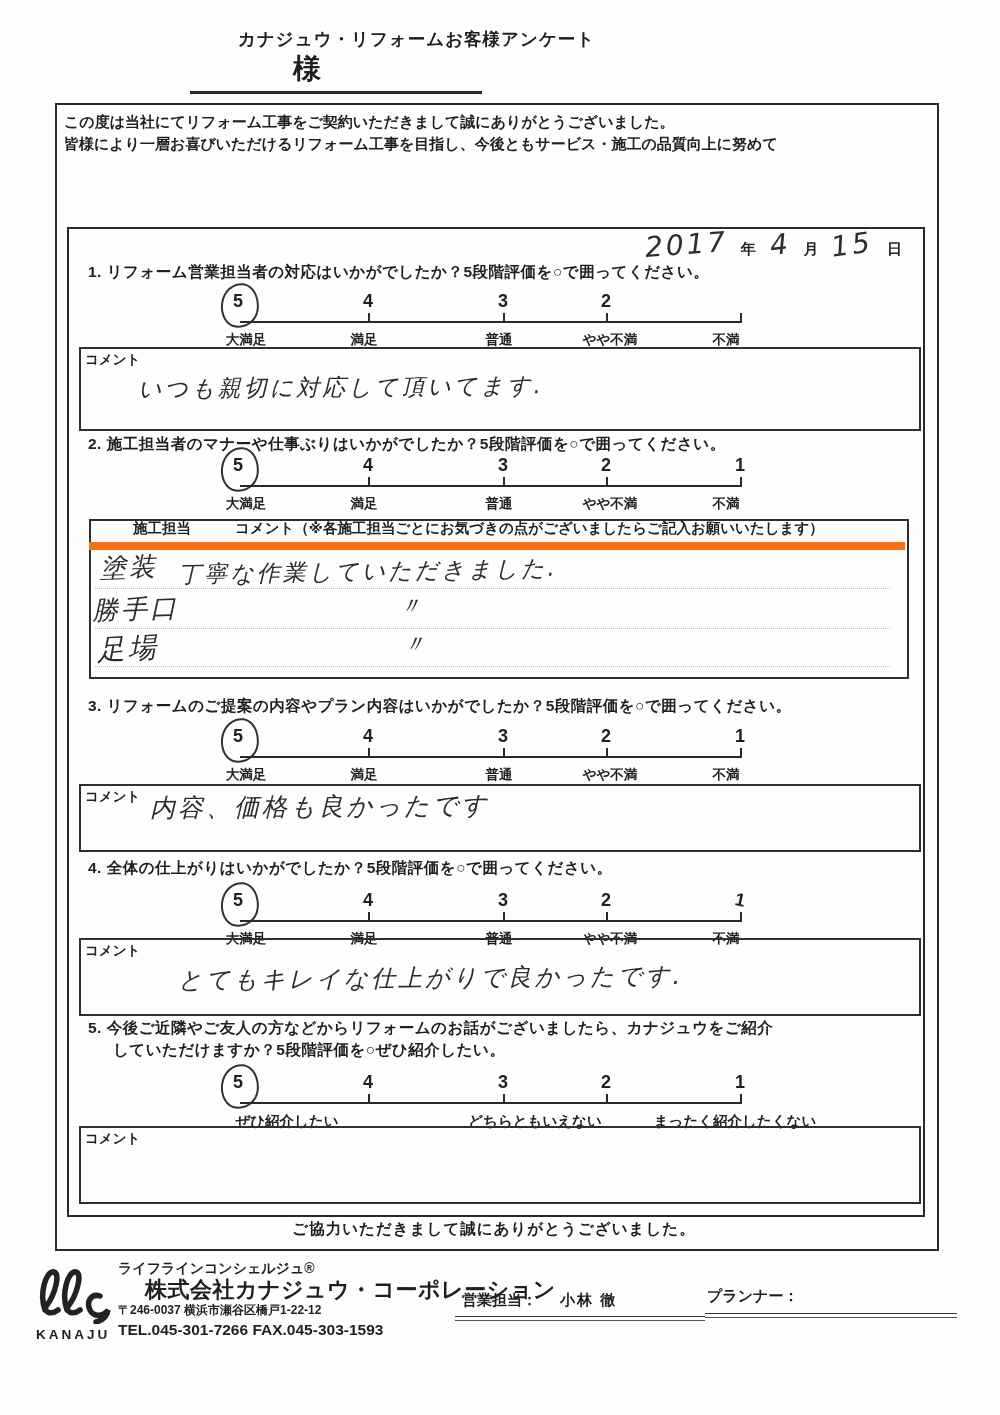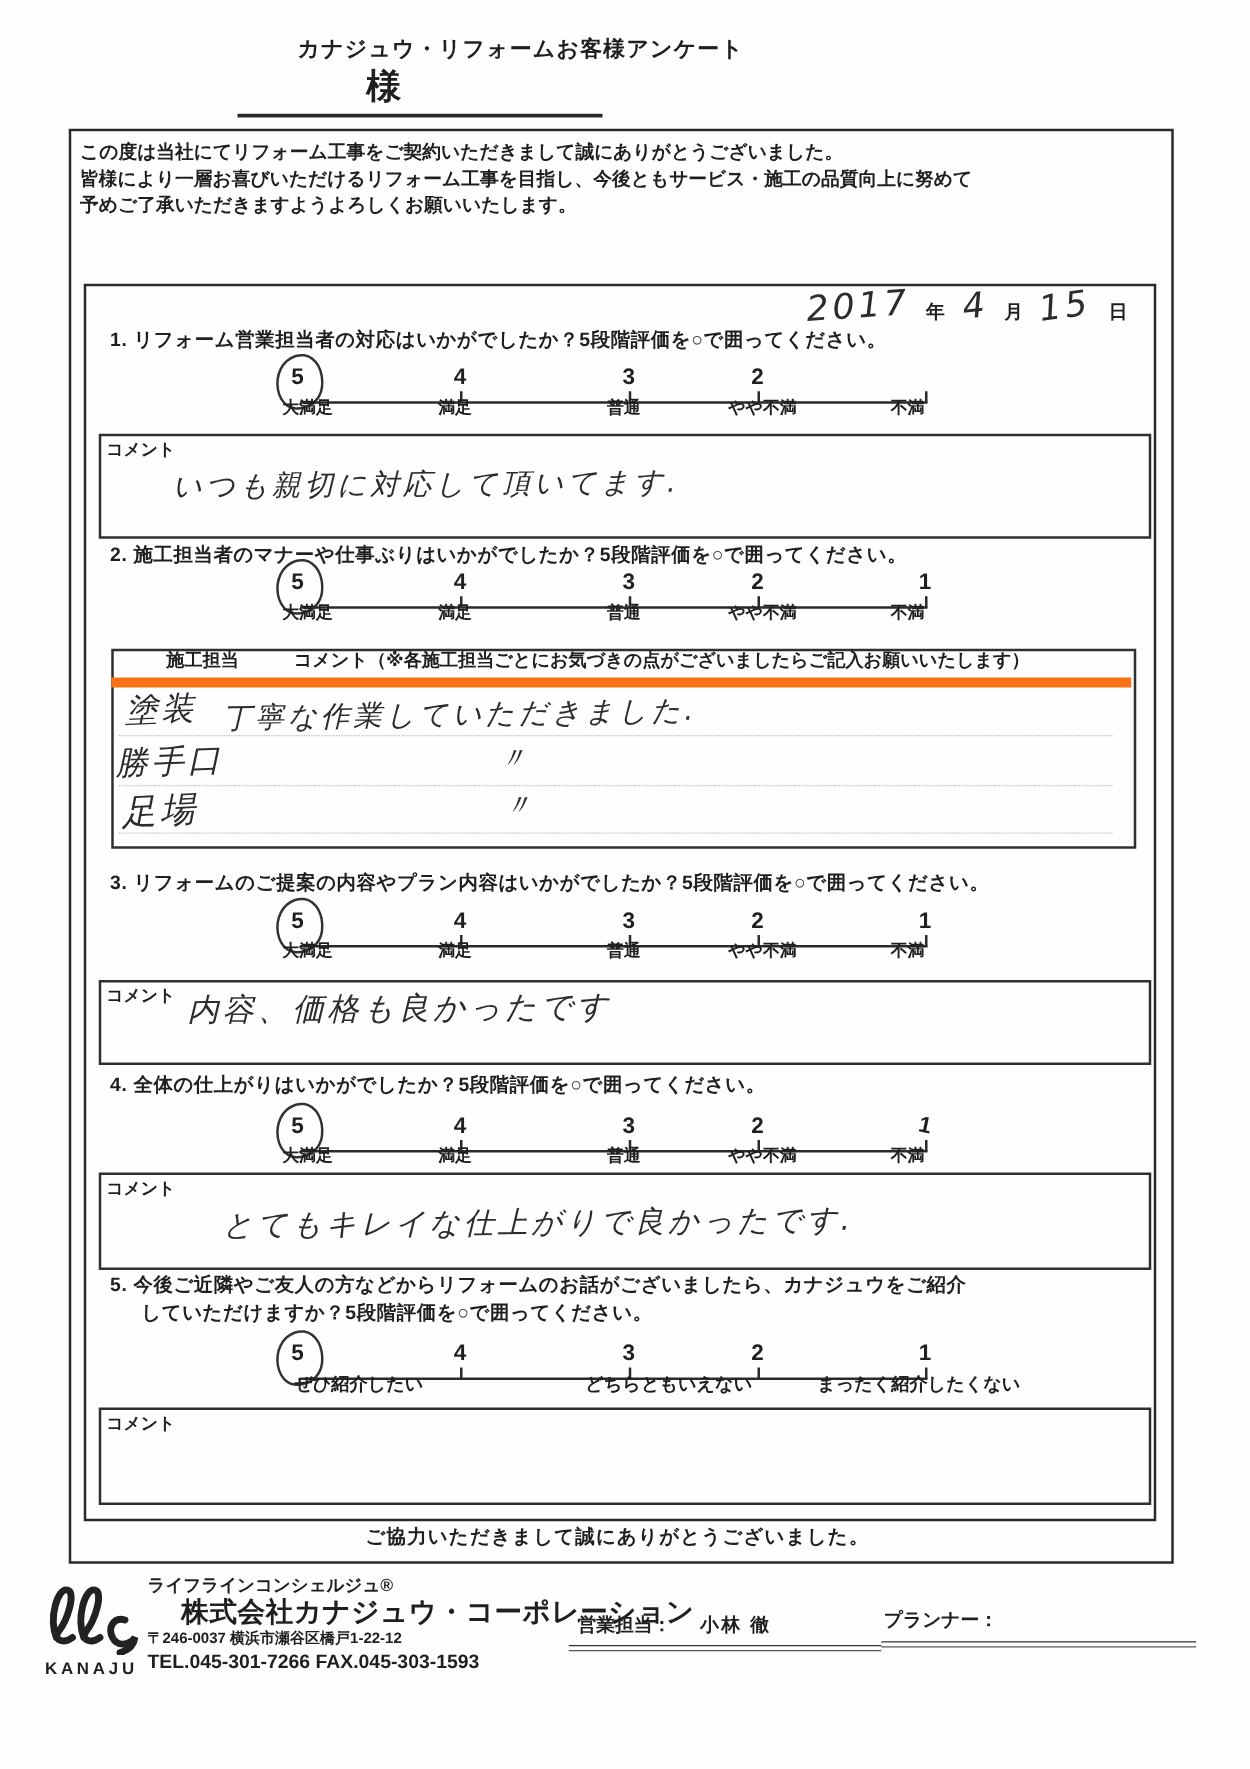--- a/index.html
+++ b/index.html
@@ -16,21 +16,21 @@
   .hand{
     font-family:"DejaVu Sans",sans-serif;font-style:italic;color:#2c2c2c;
     white-space:nowrap;letter-spacing:3px;
   }
   .hrule{position:absolute;background:#2a2a2a;}
   
   .scale{position:absolute;width:570px;height:64px;}
   .scale .num{position:absolute;top:0;transform:translateX(-50%);font-size:18px;font-weight:bold;}
   .scale .bar{position:absolute;left:34px;width:502px;top:30px;border-top:2.5px solid #2a2a2a;}
   .scale .tick{position:absolute;top:22px;width:2px;height:9px;background:#2a2a2a;}
-  .scale .lab{position:absolute;top:26px;transform:translateX(-50%);font-size:13.5px;font-weight:bold;white-space:nowrap;}
+  .scale .lab{position:absolute;top:40px;transform:translateX(-50%);font-size:13.5px;font-weight:bold;white-space:nowrap;}
   .p1{left:32px}.p2{left:162px}.p3{left:297px}.p4{left:400px}.p5{left:534px}
   .lp1{left:40px}.lp2{left:158px}.lp3{left:293px}.lp4{left:404px}.lp5{left:520px}
   .q5a{left:81px}.q5b{left:329px}.q5c{left:529px}
   .circle{
     position:absolute;left:15px;top:-8px;width:34px;height:41px;
     border:2.5px solid #333;border-radius:52% 48% 55% 45%/50% 55% 45% 50%;
     transform:rotate(7deg);
   }
   .q-title{position:absolute;font-size:15.5px;font-weight:bold;letter-spacing:0.5px;white-space:nowrap;}
   .c-label{position:absolute;font-size:13.5px;font-weight:bold;}
@@ -44,21 +44,20 @@
 <div class="page">
 
   <div class="abs b nowrap" style="left:238px;top:27px;font-size:17.5px;letter-spacing:1px;">カナジュウ・リフォームお客様アンケート</div>
   <div class="abs b" style="left:293px;top:50px;font-size:28px;">様</div>
   <div class="hrule" style="left:190px;top:91px;width:292px;height:2.5px;"></div>
 
   <div class="box" style="left:55px;top:103px;width:880px;height:1144px;"></div>
   <div class="abs b" style="left:64px;top:111px;width:864px;font-size:15px;line-height:21.5px;">
     <div>この度は当社にてリフォーム工事をご契約いただきまして誠にありがとうございました。</div>
     <div>皆様により一層お喜びいただけるリフォーム工事を目指し、今後ともサービス・施工の品質向上に努めて</div>
-    <div>予めご了承いただきますようよろしくお願いいたします。</div>
   </div>
 
   <div class="box" style="left:67px;top:227px;width:854px;height:986px;"></div>
 
   <div class="abs nowrap" style="left:645px;top:228px;">
     <span class="hand" style="font-size:28px;transform:rotate(-4deg);display:inline-block;">2017</span>
     <span class="b" style="font-size:15px;margin:0 10px 0 8px;">年</span>
     <span class="hand" style="font-size:28px;transform:rotate(-6deg);display:inline-block;">4</span>
     <span class="b" style="font-size:15px;margin:0 8px;">月</span>
     <span class="hand" style="font-size:28px;transform:rotate(-8deg);display:inline-block;">15</span>
@@ -163,21 +162,21 @@
     <span class="lab lp2">満足</span>
     <span class="lab lp3">普通</span>
     <span class="lab lp4">やや不満</span>
     <span class="lab lp5">不満</span>
   </div>
   <div class="thinbox" style="left:79px;top:938px;width:838px;height:74px;"></div>
   <div class="c-label" style="left:85px;top:942px;">コメント</div>
   <div class="abs hand" style="left:178px;top:962px;font-size:24px;transform:rotate(-0.5deg);">とてもキレイな仕上がりで良かったです.</div>
 
   <div class="q-title" style="left:88px;top:1018px;">5. 今後ご近隣やご友人の方などからリフォームのお話がございましたら、カナジュウをご紹介</div>
-  <div class="q-title" style="left:113px;top:1040px;">していただけますか？5段階評価を○で囲ってください。</div>
+  <div class="q-title" style="left:113px;top:1040px;">していただけますか？5段階評価を○ぜひ紹介したい。</div>
   <div class="scale" style="left:206px;top:1072px;">
     <div class="circle"></div>
     <span class="num p1">5</span>
     <span class="num p2">4</span>
     <span class="num p3">3</span>
     <span class="num p4">2</span>
     <span class="num p5">1</span>
     <div class="bar"></div>
     <span class="tick p2"></span>
     <span class="tick p3"></span>

